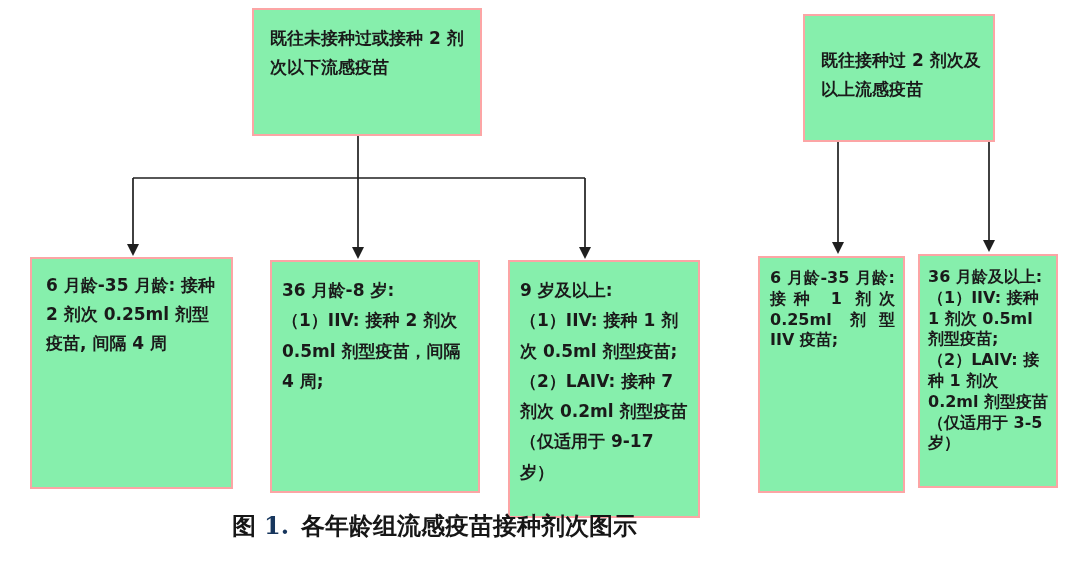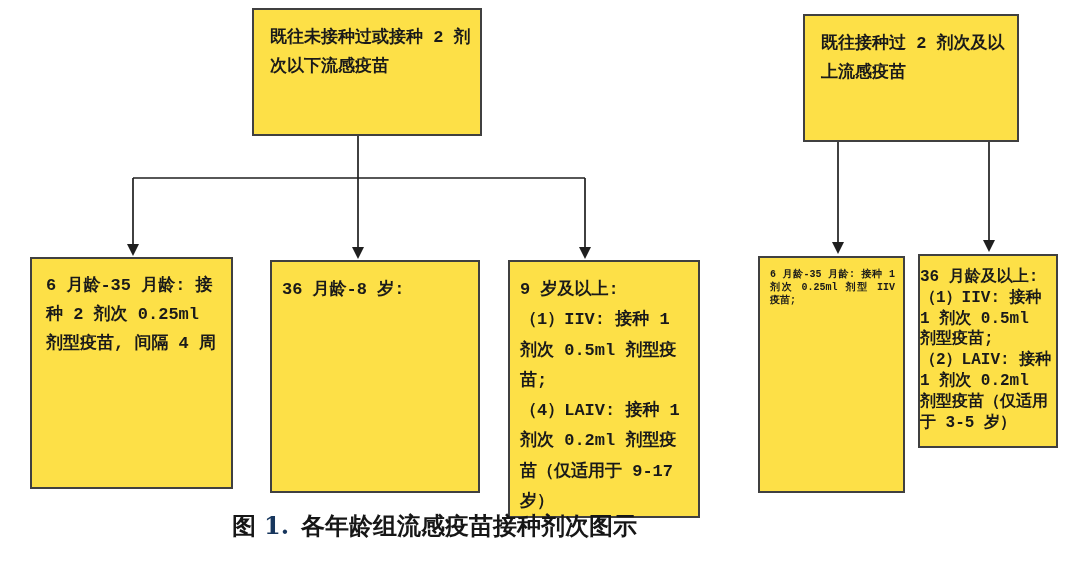--- a/index.html
+++ b/index.html
@@ -16,35 +16,34 @@
     position: absolute;
     left: 0; top: 0;
     width: 1080px; height: 563px;
     pointer-events: none;
   }
   .connectors line { stroke: #1f1f1f; stroke-width: 1.7; }
   .connectors polygon { fill: #1f1f1f; }
   .node {
     position: absolute;
     box-sizing: border-box;
-    border: 2px solid #404040;
-    background: #fde047;
+    border: 2px solid #fca5a5;
+    background: #86efac;
     font-weight: bold;
     font-size: 17px;
     line-height: 1.72;
-    font-family: Liberation Mono, monospace;
   }
   .node p { margin: 0; }
   .node-root-left  { left: 252px; top: 8px;   width: 230px; height: 128px; padding: 14px 5px 0 16px; line-height: 1.7; }
-  .node-root-right { left: 803px; top: 14px;  width: 216px; height: 128px; padding: 14px 5px 0 16px; line-height: 1.7; }
+  .node-root-right { left: 803px; top: 14px;  width: 192px; height: 128px; padding: 30px 5px 0 16px; line-height: 1.7; }
   .node-a { left: 30px;  top: 257px; width: 203px; height: 232px; padding: 12px 8px 0 14px; }
   .node-b { left: 270px; top: 260px; width: 210px; height: 233px; padding: 13px 3px 0 10px; line-height: 1.78; }
   .node-c { left: 508px; top: 260px; width: 192px; height: 258px; padding: 13px 6px 0 10px; line-height: 1.78; }
-  .node-d { left: 758px; top: 256px; width: 147px; height: 237px; padding: 10px 8px 0 10px; font-size: 10px; line-height: 1.3; text-align: justify; }
-  .node-e { left: 918px; top: 254px; width: 140px; height: 194px; padding: 11px 4px 0 0;  font-size: 16px; line-height: 1.3; }
+  .node-d { left: 758px; top: 256px; width: 147px; height: 237px; padding: 10px 8px 0 10px; font-size: 16px; line-height: 1.3; text-align: justify; }
+  .node-e { left: 918px; top: 254px; width: 140px; height: 234px; padding: 11px 4px 0 8px;  font-size: 16px; line-height: 1.3; }
   .caption {
     position: absolute;
     left: 232px; top: 511px;
     width: 600px;
     font-family: "DejaVu Serif", "Liberation Serif", serif;
     font-weight: bold;
     font-size: 24px;
     line-height: 1.25;
     color: #161616;
     white-space: nowrap;
@@ -81,26 +80,27 @@
   <div class="node node-root-right">
     <p>既往接种过 2 剂次及以上流感疫苗</p>
   </div>
 
   <div class="node node-a">
     <p>6 月龄-35 月龄: 接种 2 剂次 0.25ml 剂型疫苗, 间隔 4 周</p>
   </div>
 
   <div class="node node-b">
     <p>36 月龄-8 岁:</p>
+    <p>（1）IIV: 接种 2 剂次 0.5ml 剂型疫苗，间隔 4 周;</p>
   </div>
 
   <div class="node node-c">
     <p>9 岁及以上:</p>
     <p>（1）IIV: 接种 1 剂次 0.5ml 剂型疫苗;</p>
-    <p>（4）LAIV: 接种 1 剂次 0.2ml 剂型疫苗（仅适用于 9-17 岁）</p>
+    <p>（2）LAIV: 接种 7 剂次 0.2ml 剂型疫苗（仅适用于 9-17 岁）</p>
   </div>
 
   <div class="node node-d">
     <p>6 月龄-35 月龄: 接种 1 剂次 0.25ml 剂型 IIV 疫苗;</p>
   </div>
 
   <div class="node node-e">
     <p>36 月龄及以上:</p>
     <p>（1）IIV: 接种 1 剂次 0.5ml 剂型疫苗;</p>
     <p>（2）LAIV: 接种 1 剂次 0.2ml 剂型疫苗（仅适用于 3-5 岁）</p>

